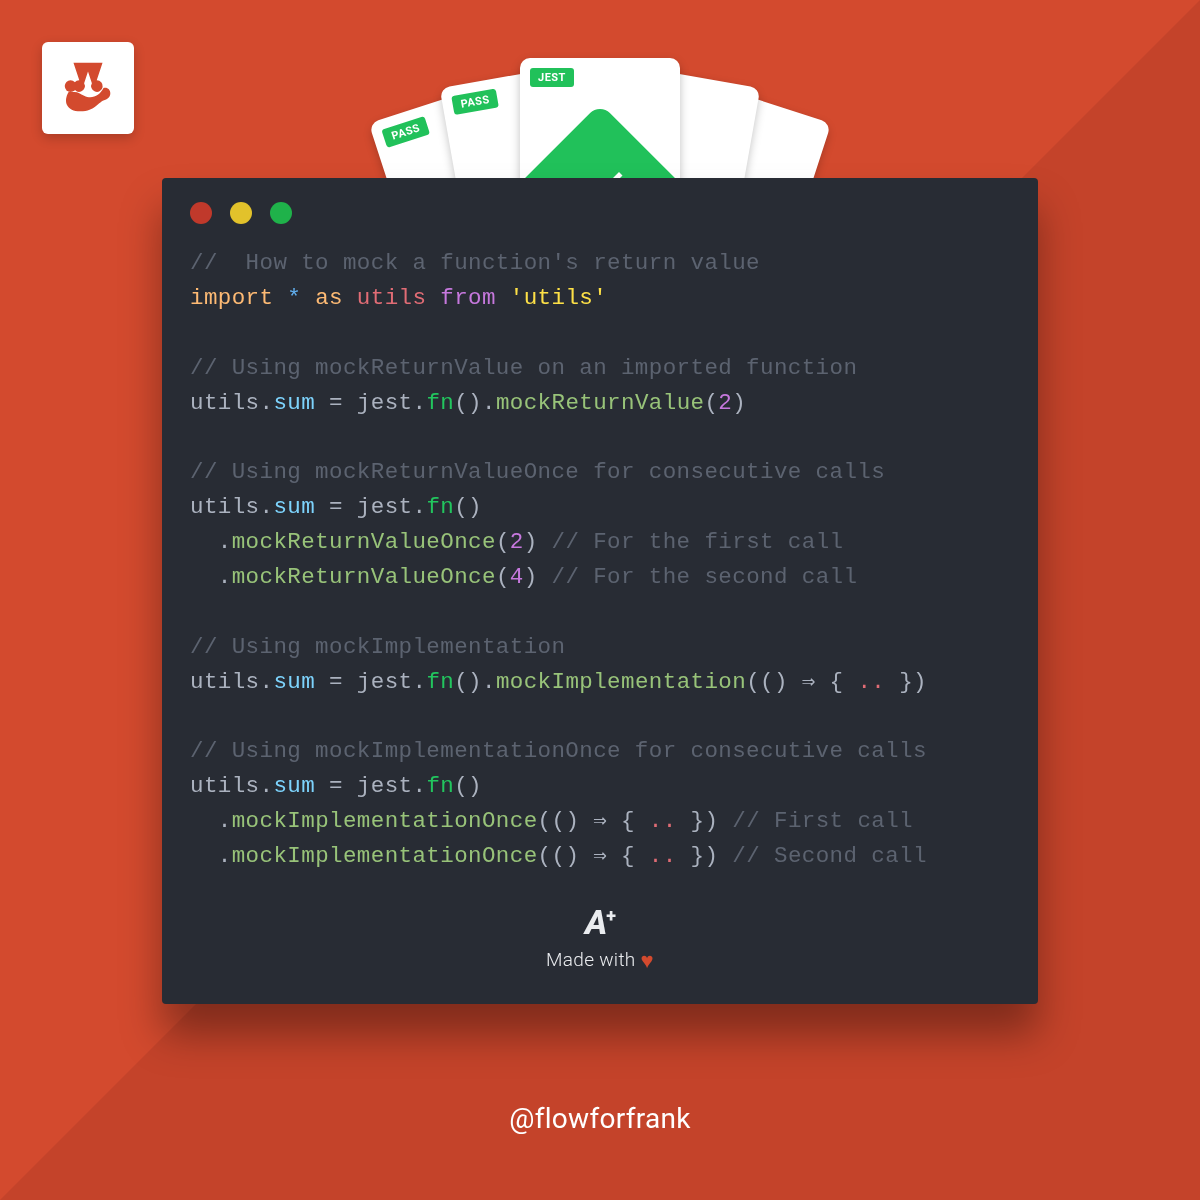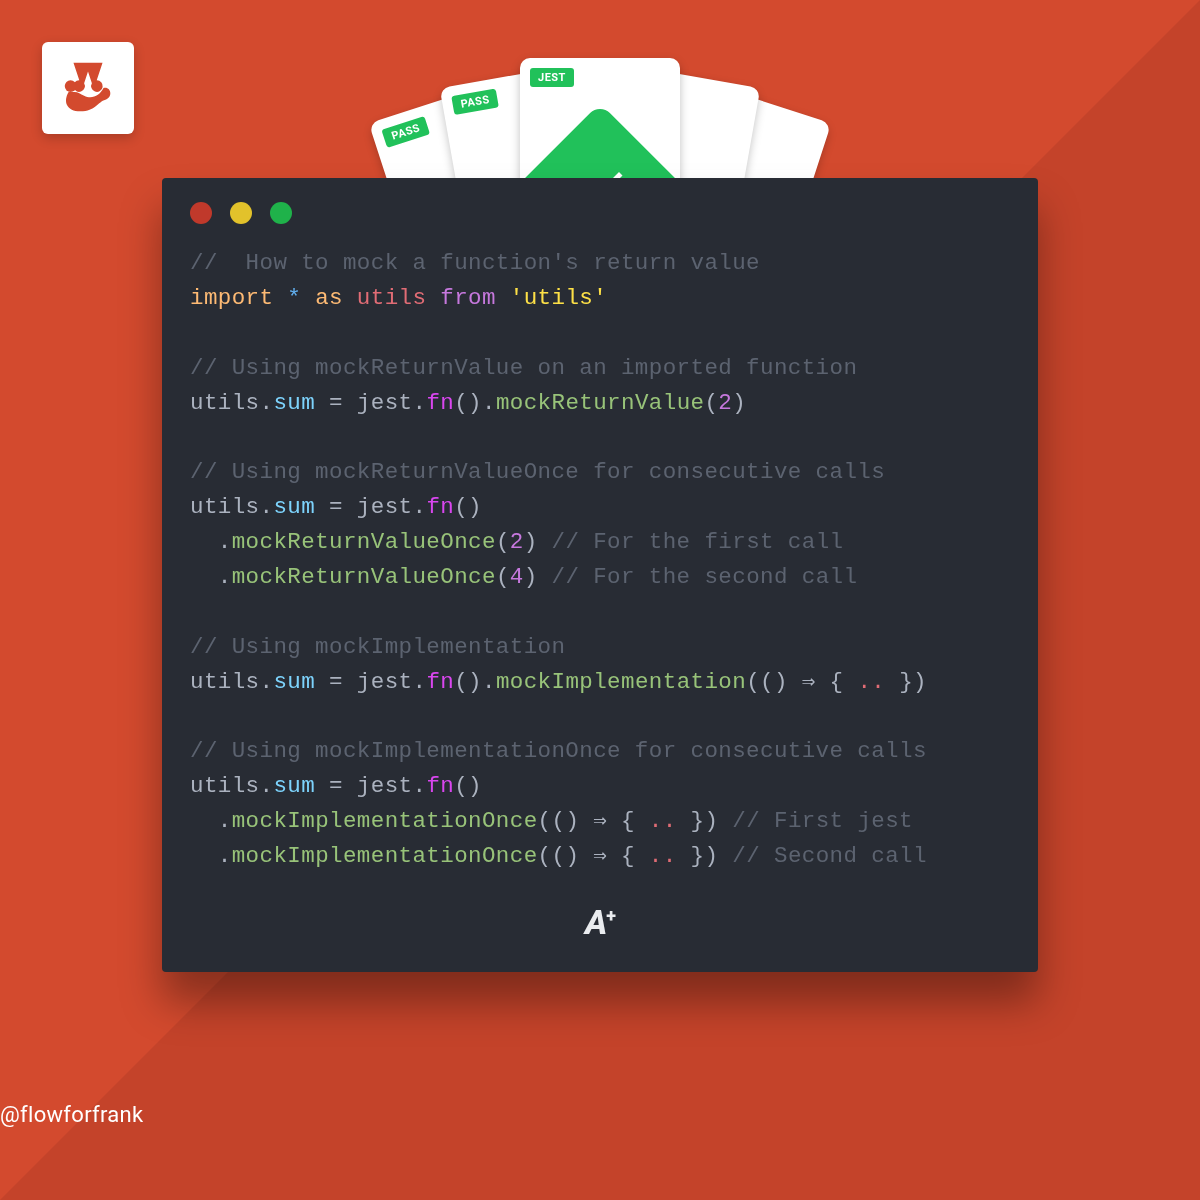--- a/index.html
+++ b/index.html
@@ -107,21 +107,21 @@
     color: #abb2bf;
   }
   .c-comment { color: #5c6370; }
   .c-keyword { color: #fdba74; }
   .c-op      { color: #61afef; }
   .c-ident   { color: #e06c75; }
   .c-from    { color: #c678dd; }
   .c-string  { color: #fde047; }
   .c-obj     { color: #abb2bf; }
   .c-prop    { color: #7dd3fc; }
-  .c-fn      { color: #d946ef; text-align: right; }
+  .c-fn      { color: #22c55e; text-align: right; }
   .c-method  { color: #98c379; text-align: right; }
   .c-num     { color: #c678dd; }
   .c-punct   { color: #abb2bf; }
   .c-arrow   { color: #abb2bf; }
   .c-dots    { color: #e06c75; }
   .footer-in {
     text-align: center;
     color: #eaecef;
     margin-top: 28px;
   }
@@ -136,23 +136,23 @@
     font-size: 19px;
     margin-top: 6px;
     font-weight: 300;
     letter-spacing: 0.3px;
   }
   .heart { color: #d34a2e; font-size: 22px; vertical-align: -2px; }
   .handle {
     position: absolute;
     top: 1102px;
     width: 100%;
-    text-align: left;
+    text-align: center;
     color: #fff;
-    font-size: 22px;
+    font-size: 28px;
     letter-spacing: 0.3px;
   }
 </style>
 </head>
 <body>
 
 <div class="diag"></div>
 
 <div class="logo-badge">
   <svg width="62" height="62" viewBox="0 0 64 64">
@@ -202,21 +202,22 @@
 <span class="c-comment">// Using mockReturnValueOnce for consecutive calls</span>
 <span class="c-obj">utils</span><span class="c-punct">.</span><span class="c-prop">sum</span> <span class="c-punct">=</span> <span class="c-obj">jest</span><span class="c-punct">.</span><span class="c-fn">fn</span><span class="c-punct">()</span>
   <span class="c-punct">.</span><span class="c-method">mockReturnValueOnce</span><span class="c-punct">(</span><span class="c-num">2</span><span class="c-punct">)</span><span class="c-comment"> // For the first call</span>
   <span class="c-punct">.</span><span class="c-method">mockReturnValueOnce</span><span class="c-punct">(</span><span class="c-num">4</span><span class="c-punct">)</span><span class="c-comment"> // For the second call</span>
 
 <span class="c-comment">// Using mockImplementation</span>
 <span class="c-obj">utils</span><span class="c-punct">.</span><span class="c-prop">sum</span> <span class="c-punct">=</span> <span class="c-obj">jest</span><span class="c-punct">.</span><span class="c-fn">fn</span><span class="c-punct">().</span><span class="c-method">mockImplementation</span><span class="c-punct">(</span><span class="c-arrow">() ⇒ { </span><span class="c-dots">..</span><span class="c-punct"> })</span>
 
 <span class="c-comment">// Using mockImplementationOnce for consecutive calls</span>
 <span class="c-obj">utils</span><span class="c-punct">.</span><span class="c-prop">sum</span> <span class="c-punct">=</span> <span class="c-obj">jest</span><span class="c-punct">.</span><span class="c-fn">fn</span><span class="c-punct">()</span>
-  <span class="c-punct">.</span><span class="c-method">mockImplementationOnce</span><span class="c-arrow">(() ⇒ { </span><span class="c-dots">..</span><span class="c-punct"> })</span><span class="c-comment"> // First jest</span>
+  <span class="c-punct">.</span><span class="c-method">mockImplementationOnce</span><span class="c-arrow">(() ⇒ { </span><span class="c-dots">..</span><span class="c-punct"> })</span><span class="c-comment"> // First call</span>
   <span class="c-punct">.</span><span class="c-method">mockImplementationOnce</span><span class="c-arrow">(() ⇒ { </span><span class="c-dots">..</span><span class="c-punct"> })</span><span class="c-comment"> // Second call</span></div>
 
   <div class="footer-in">
     <div class="aplus"><span>A</span><sup>+</sup></div>
+    <div class="mw"><span>Made with </span><span class="heart">♥</span></div>
   </div>
 </div>
 
 <div class="handle">@flowforfrank</div>
 
 </body></html>

